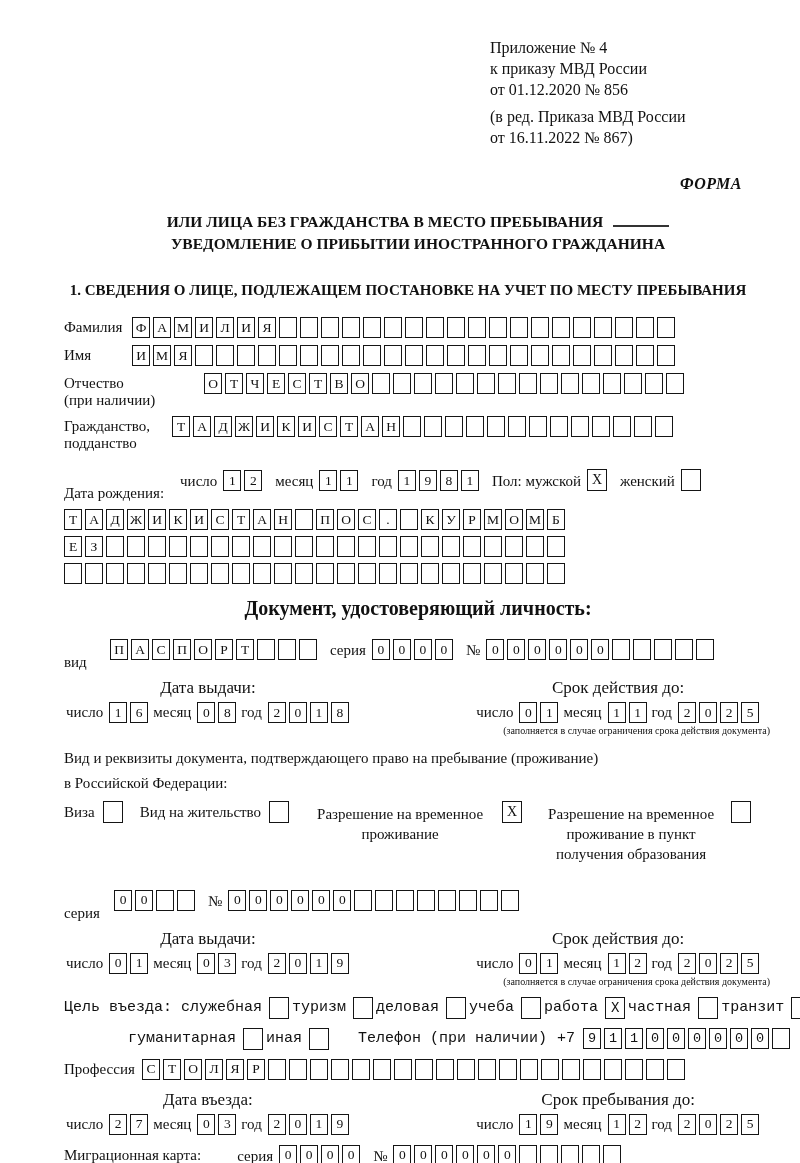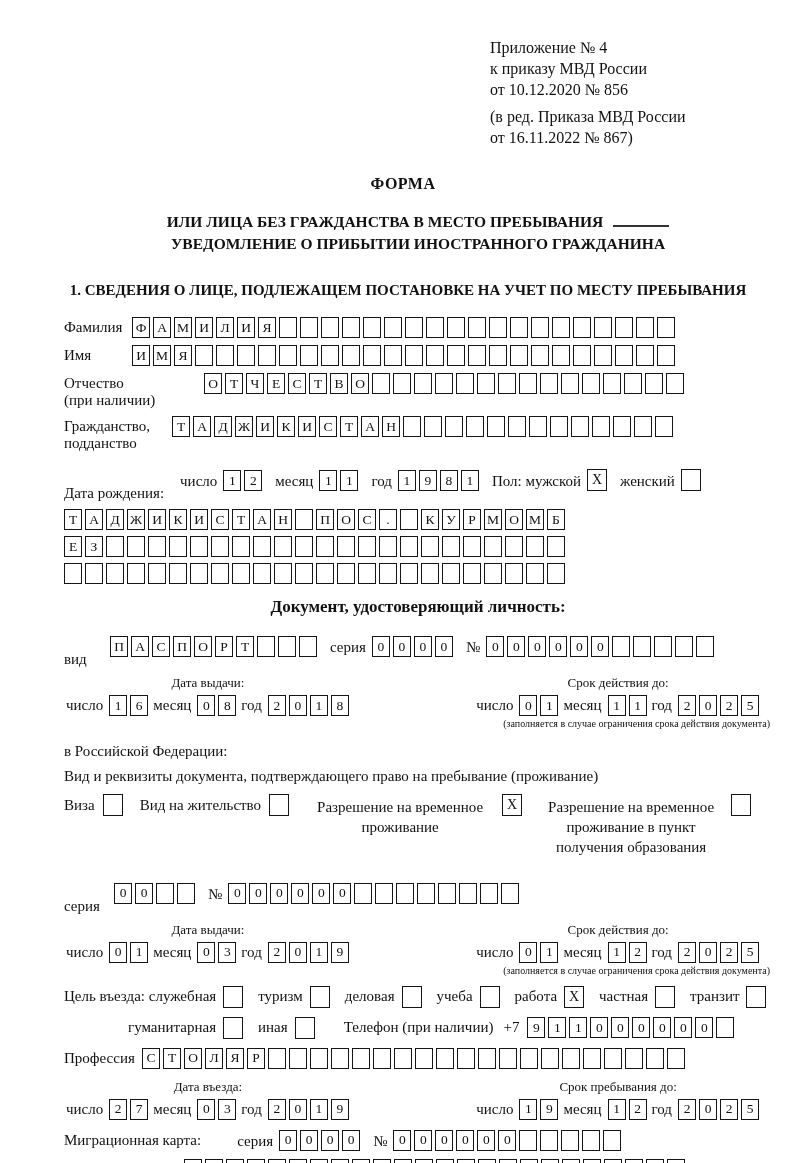--- a/index.html
+++ b/index.html
@@ -5,21 +5,21 @@
   * { margin:0; padding:0; box-sizing:border-box; }
   html,body { background:#ffffff; }
   body {
     width:800px; min-height:1163px;
     font-family:"Liberation Serif", serif;
     color:#111; font-size:15px;
     padding:38px 28px 30px 64px;
   }
   .hdr-block { margin-left:426px; line-height:1.3; font-size:16px; }
   .hdr-sub { margin-top:7px; }
-  .forma { text-align:center; padding-right:30px; font-weight:bold; font-size:16px; margin-top:26px; letter-spacing:0.5px; }
+  .forma { text-align:right; padding-right:30px; font-weight:bold; font-size:16px; margin-top:26px; letter-spacing:0.5px;font-style:italic; }
   .title { text-align:center; font-weight:bold; font-size:15.5px; line-height:1.45; margin-top:18px; }
   .title-underline { display:inline-block; width:56px; border-bottom:2px solid #333; height:14px; margin-left:10px; }
   .sec-head { text-align:center; font-weight:bold; font-size:15px; margin:26px 0 18px -20px; white-space:nowrap; }
 
   .row { display:flex; align-items:flex-start; margin-bottom:7px; }
   .lblcol { flex:0 0 auto; padding-top:2px; }
   .cells { display:inline-flex; flex-wrap:nowrap; }
   .cell {
     display:inline-flex; align-items:center; justify-content:center;
     width:18px; height:21px; border:1.6px solid #151515;
@@ -29,57 +29,57 @@
 
   .w68  { width:68px; }  .w140 { width:140px; } .w108 { width:108px; } .w78  { width:78px; }
 
   .inline-lbl { padding:2px 6px 0 10px; white-space:nowrap; }
   .inline-lbl.first { padding-left:0;margin-top:24px; }
 
   .mp-block { display:flex; margin-bottom:7px; }
   .mp-labels { flex:0 0 112px; line-height:1.55; font-size:14.5px; padding-top:2px; }
   .mp-cellrows .cells { margin-bottom:6px; }
 
-  .doc-head { text-align:center; font-weight:bold; font-size:17px; margin:4px 0 8px; }
+  .doc-head { text-align:center; font-weight:bold; font-size:20px; margin:4px 0 8px; }
 
   .dg2 { display:flex; justify-content:space-between; margin-bottom:2px; padding-right:10px; }
   .dgcol { display:flex; flex-direction:column; }
-  .dghead { text-align:center; font-size:13px; margin-bottom:4px; }
+  .dghead { text-align:center; font-size:17px; margin-bottom:4px; }
   .dgrow { display:flex; align-items:center; white-space:nowrap; }
   .dgrow .dlbl { padding:0 6px 0 2px; }
   .note { text-align:right; font-size:10px; margin:2px 2px 10px 0; }
 
   .res-intro { line-height:1.7; margin-bottom:4px; }
   .res-opts { display:flex; align-items:flex-start; margin-bottom:14px; }
   .res-opt { display:flex; align-items:flex-start; margin-right:14px; }
   .res-opt .olbl { padding-top:3px; padding-right:8px; }
   .res-opt .olbl.center2 { max-width:196px; text-align:center; line-height:1.35; }
   .res-opt .olbl.center3 { max-width:192px; text-align:center; line-height:1.35; }
 
-  .purpose-row { display:flex; align-items:center; margin-bottom:9px; flex-wrap:nowrap; }
+  .purpose-row { display:flex; align-items:center; margin-bottom:9px; flex-wrap:nowrap;font-family:Liberation Mono, monospace; }
   .purpose-row .plbl { padding:0 7px 0 0; white-space:nowrap; }
   .purpose-row .pgap { width:12px; }
   .p2 { padding-left:64px; }
   .phone-lbl { padding:0 10px 0 26px; white-space:nowrap; }
   .phone-pref { padding-right:8px; }
 
   .rep-block { display:flex; margin-top:4px; }
   .rep-labels { flex:0 0 120px; line-height:1.55; padding-top:2px; }
   .rep-cellrows .cells { margin-bottom:7px; }
 
   .mig-row { display:flex; align-items:center; margin-bottom:8px; }
   .mig-row .mlbl { padding-right:26px; }
 </style>
 </head>
 <body>
 
 <div class="hdr-block">
   <div>Приложение № 4</div>
   <div>к приказу МВД России</div>
-  <div>от 10.12.2020 № 856</div>
+  <div>от 01.12.2020 № 856</div>
   <div class="hdr-sub">(в ред. Приказа МВД России</div>
   <div>от 16.11.2022 № 867)</div>
 </div>
 <div class="forma">ФОРМА</div>
 
 <div class="title">
   <div>
     <span>ИЛИ ЛИЦА БЕЗ ГРАЖДАНСТВА В МЕСТО ПРЕБЫВАНИЯ</span><span class="title-underline"></span>
   </div>
   <div>УВЕДОМЛЕНИЕ О ПРИБЫТИИ ИНОСТРАННОГО ГРАЖДАНИНА</div>
@@ -409,22 +409,22 @@
           <span class="cell">0</span>
           <span class="cell">2</span>
           <span class="cell">5</span>
         </span>
     </div>
   </div>
 </div>
 <div class="note">(заполняется в случае ограничения срока действия документа)</div>
 
 <div class="res-intro">
+  <div>Вид и реквизиты документа, подтверждающего право на пребывание (проживание)</div>
   <div>в Российской Федерации:</div>
-  <div>Вид и реквизиты документа, подтверждающего право на пребывание (проживание)</div>
 </div>
 
 <div class="res-opts">
   <span class="res-opt">
     <span class="olbl">Виза</span>
     <span class="cells chk">
         <span class="cell"></span>
       </span>
   </span>
   <span class="res-opt">

